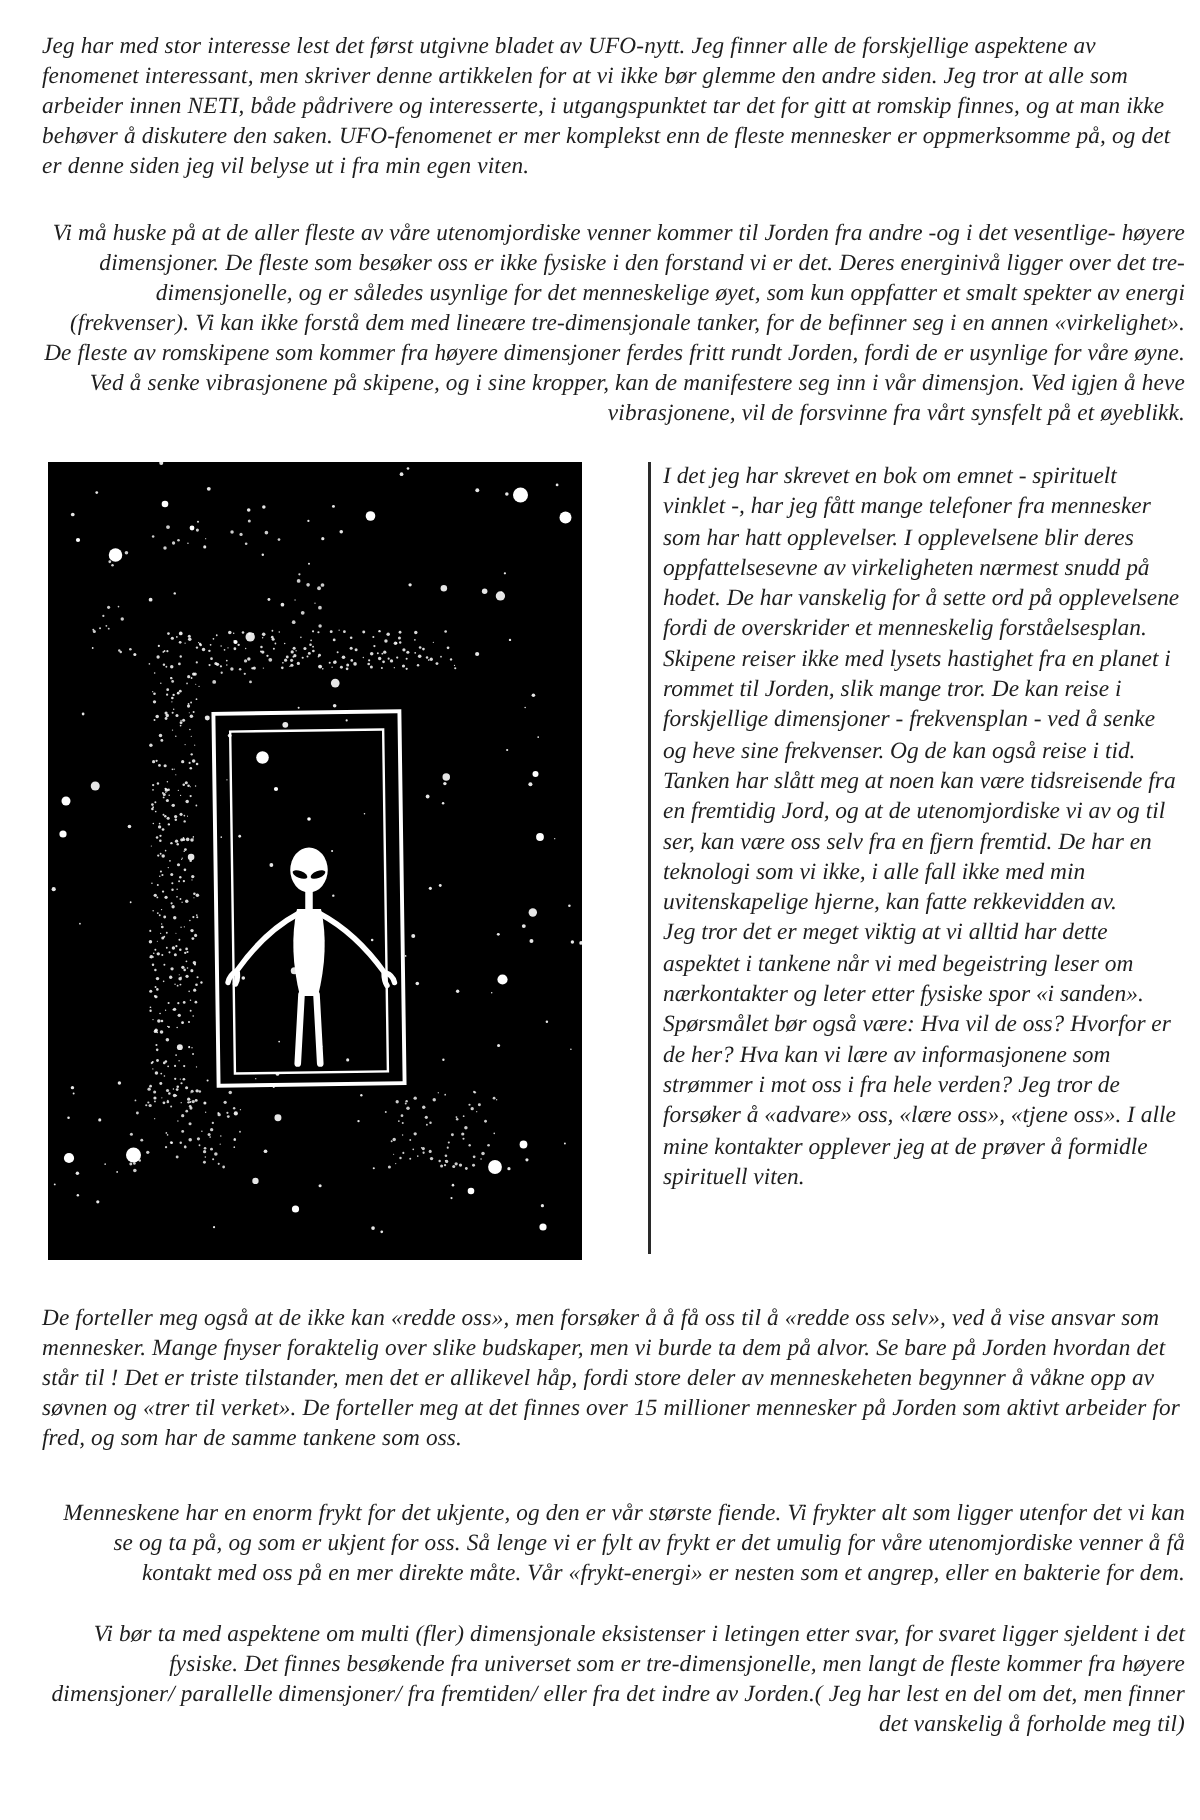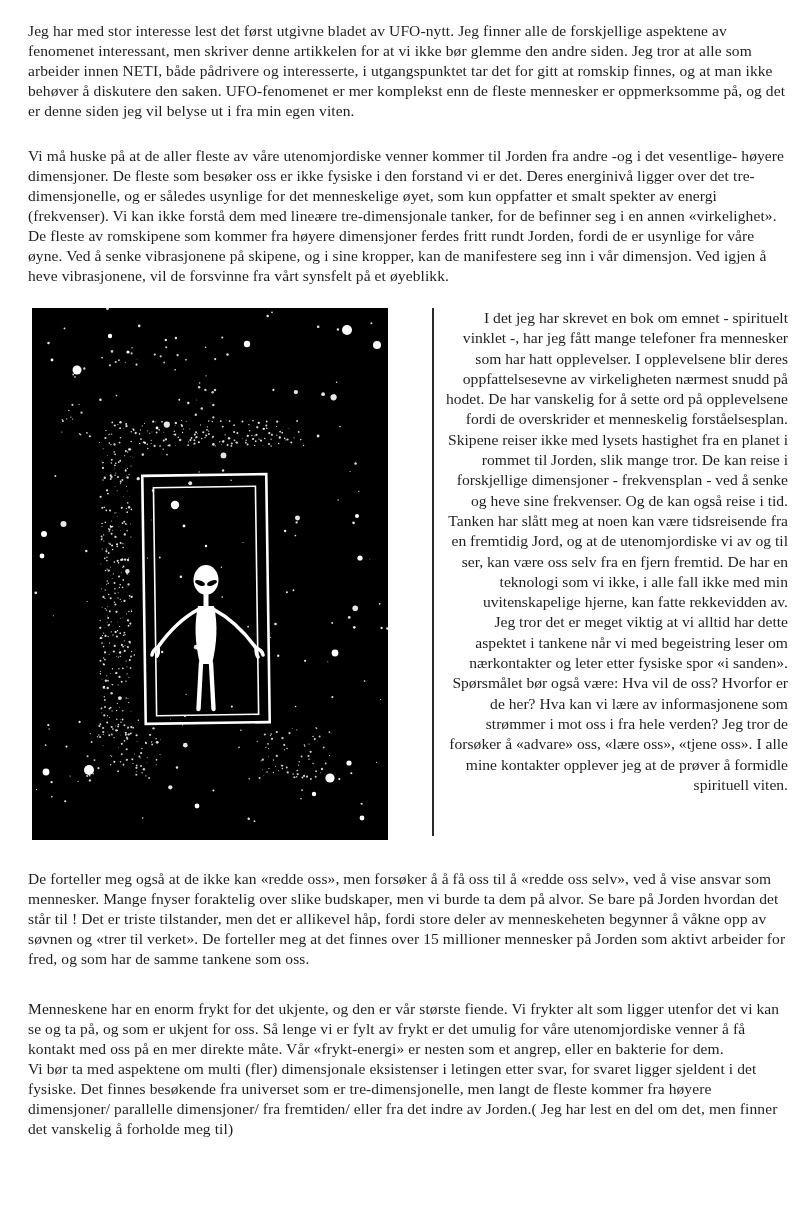--- a/index.html
+++ b/index.html
@@ -7,30 +7,31 @@
     width: 800px; height: 1213px;
     background: #ffffff;
     overflow: hidden;
     font-family: "Liberation Serif", "DejaVu Serif", serif;
     color: #1e1e1e;
   }
   .page {
     box-sizing: border-box;
     width: 800px; height: 1213px;
     padding: 21px 12px 0 28px;
+    font-style: italic;
   }
   .para {
     width: 762px;
     font-size: 15.5px;
     line-height: 20px;
     margin: 0;
     text-align: left;
     letter-spacing: 0.1px;
   }
-  .para + .para { margin-top: 0; }
+  .para + .para { margin-top: 0; text-align: right; }
   #p1 { margin-bottom: 25px; }
   #p2 { margin-bottom: 22px; }
   .media-row {
     display: flex;
     align-items: flex-start;
     margin-bottom: 29px;
   }
   .figure {
     width: 356px; height: 532px;
     margin-left: 4px;
@@ -41,23 +42,23 @@
   .column {
     margin-left: 44px;
     border-left: 2px solid #2a2a2a;
     padding-left: 8px;
     width: 350px;
     min-height: 528px;
     font-size: 15.6px;
     line-height: 20.3px;
     letter-spacing: 0px;
   }
-  .column p { margin: 0; text-align: right; }
+  .column p { margin: 0; }
   #p3 { margin-bottom: 30px; }
-  #p4 { }
+  #p4 { margin-bottom: 21px; }
 </style>
 </head>
 <body>
 
 <div class="page">
 
   <p class="para" id="p1">Jeg har med stor interesse lest det først utgivne bladet av UFO-nytt. Jeg finner alle de forskjellige aspektene av fenomenet interessant, men skriver denne artikkelen for at vi ikke bør glemme den andre siden. Jeg tror at alle som arbeider innen NETI, både pådrivere og interesserte, i utgangspunktet tar det for gitt at romskip finnes, og at man ikke behøver å diskutere den saken. UFO-fenomenet er mer komplekst enn de fleste mennesker er oppmerksomme på, og det er denne siden jeg vil belyse ut i fra min egen viten.</p>
 
   <p class="para" id="p2">Vi må huske på at de aller fleste av våre utenomjordiske venner kommer til Jorden fra andre -og i det vesentlige- høyere dimensjoner. De fleste som besøker oss er ikke fysiske i den forstand vi er det. Deres energinivå ligger over det tre-dimensjonelle, og er således usynlige for det menneskelige øyet, som kun oppfatter et smalt spekter av energi (frekvenser). Vi kan ikke forstå dem med lineære tre-dimensjonale tanker, for de befinner seg i en annen «virkelighet». De fleste av romskipene som kommer fra høyere dimensjoner ferdes fritt rundt Jorden, fordi de er usynlige for våre øyne. Ved å senke vibrasjonene på skipene, og i sine kropper, kan de manifestere seg inn i vår dimensjon. Ved igjen å heve vibrasjonene, vil de forsvinne fra vårt synsfelt på et øyeblikk.</p>
 

